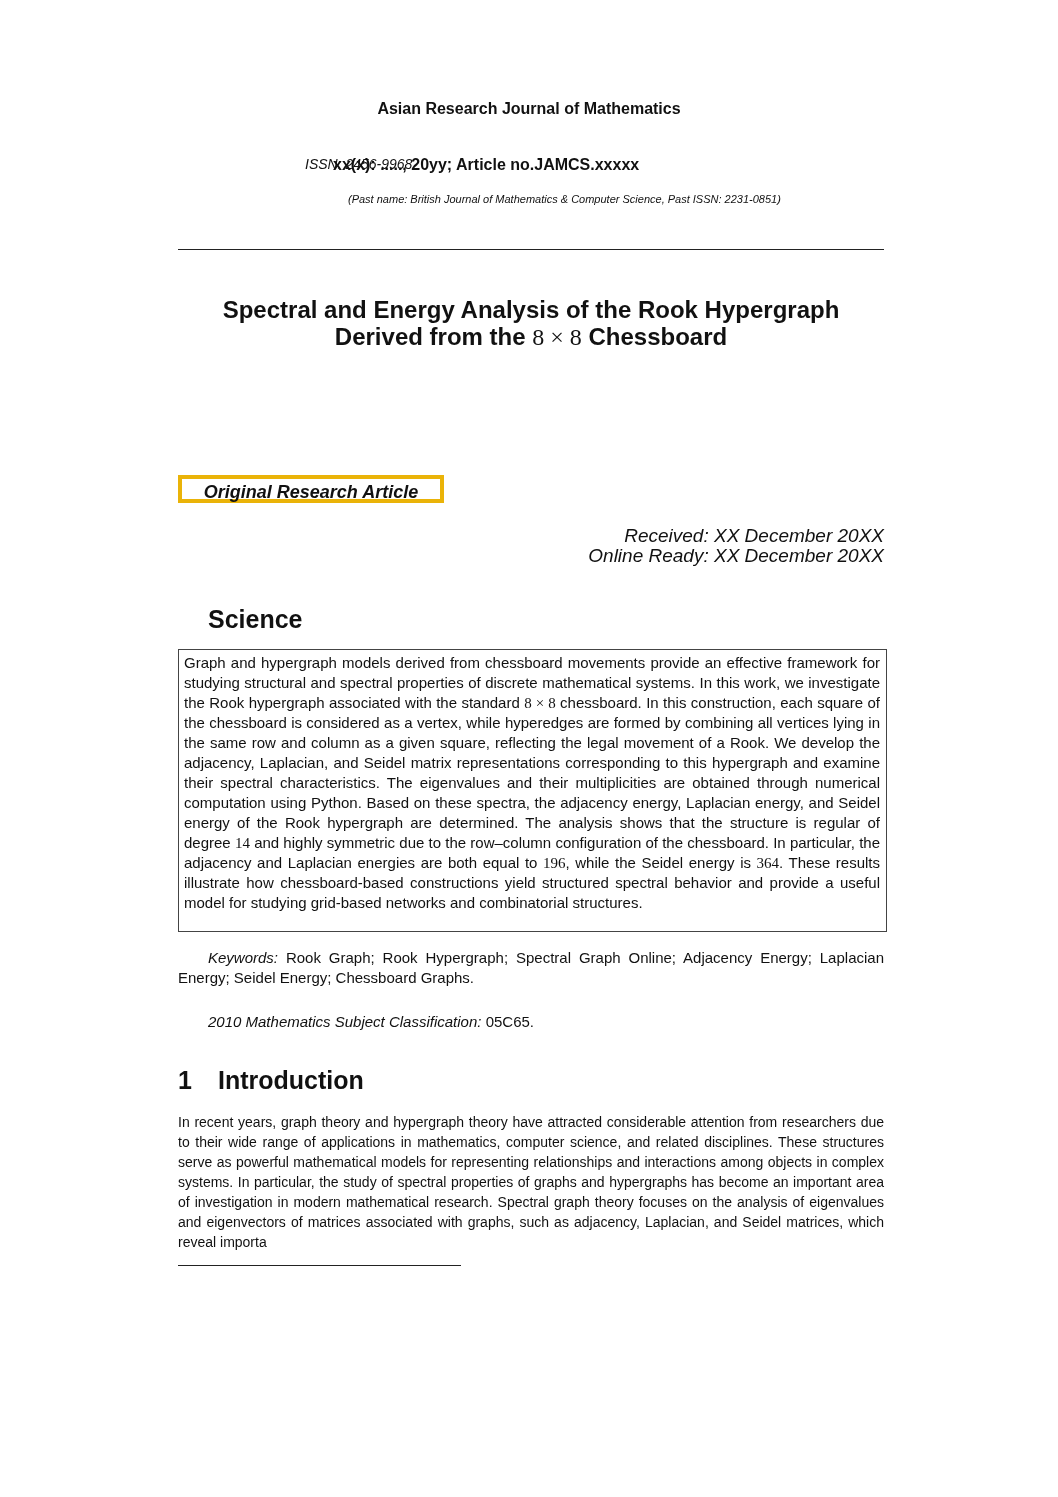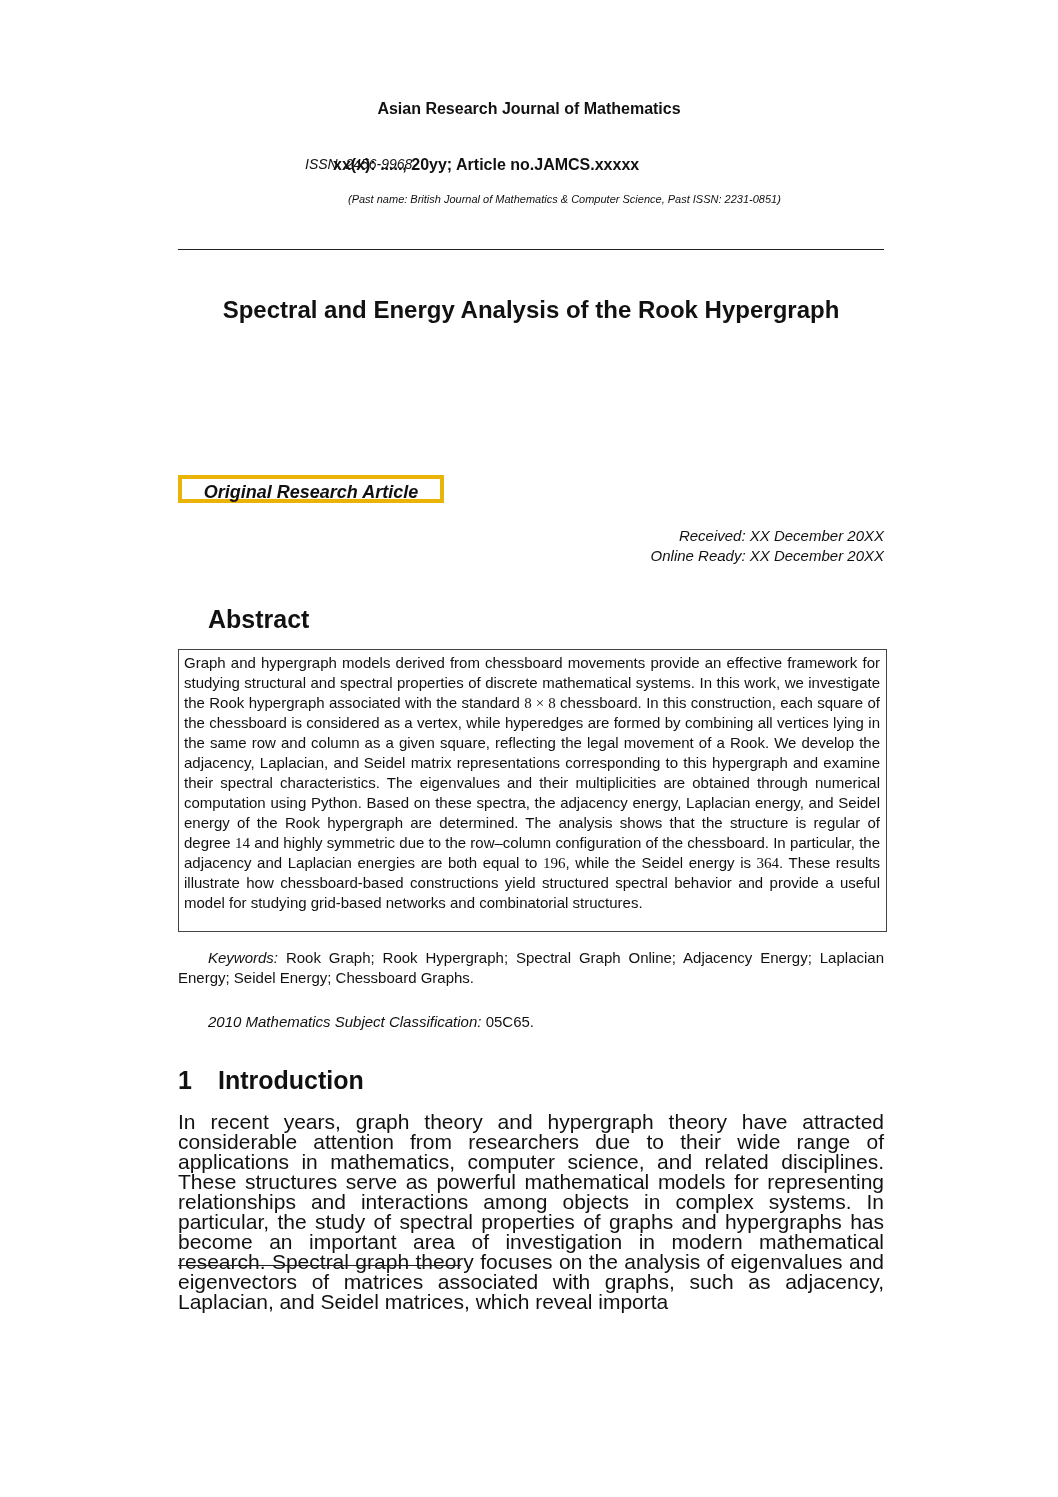--- a/index.html
+++ b/index.html
@@ -6,53 +6,54 @@
   body { width:1058px; height:1497px; position:relative; font-family:"Liberation Sans", sans-serif; color:#111; overflow:hidden; }
   .abs { position:absolute; }
   .journal { left:0; width:1058px; top:100px; text-align:center; font-weight:bold; font-size:16px; box-sizing:border-box; }
   .issue { left:333px; top:141px; font-weight:bold; font-size:16px;margin-top:15px; }
   .issn { left:305px; top:156px; font-style:italic; font-size:14px; }
   .pastname { left:348px; top:193px; font-style:italic; font-size:11px; }
   .hrule { left:178px; top:249px; width:706px; height:0; border-top:1px solid #222; }
   .title { left:178px; width:706px; top:296px; text-align:center; font-weight:bold; font-size:24px; line-height:27px; }
   .title .math { font-family:"Liberation Serif", serif; font-weight:normal; }
   .article-type { left:178px; top:475px; width:266px; height:28px; border:4px solid #eab308; box-sizing:border-box; font-weight:bold; font-style:italic; font-size:18px; text-align:center; line-height:26px; }
-  .dates { left:178px; width:706px; top:526px; text-align:right; font-style:italic; font-size:15px; line-height:20px; }
+  .dates { left:178px; width:706px; top:526px; text-align:right; font-style:italic; font-size:19px; line-height:20px; }
   .abstract-heading { left:208px; top:605px; font-weight:bold; font-size:25px; }
   .abstract-box { left:178px; top:649px; width:709px; height:283px; border:1px solid #444; box-sizing:border-box; padding:3px 6px 0 5px; font-size:15px; line-height:20px; text-align:justify; }
   .abstract-box .math { font-family:"Liberation Serif", serif; }
   .keywords { left:178px; width:706px; top:948px; font-size:15px; line-height:20px; text-indent:30px; text-align:justify; }
   .keywords i, .msc i { font-style:italic; }
   .msc { left:208px; top:1013px; font-size:15px; }
   .section-heading { left:178px; top:1066px; font-weight:bold; font-size:25px; }
   .section-heading .num { display:inline-block; width:40px; }
-  .intro { left:178px; width:706px; top:1112px; font-size:21px; line-height:20px; text-align:justify; }
+  .intro { left:178px; width:706px; top:1112px; font-size:14px; line-height:20px; text-align:justify; }
   .footrule { left:178px; top:1265px; width:283px; height:0; border-top:1px solid #222; }
 </style>
 </head>
 <body>
 
 <div class="abs journal">Asian Research Journal of Mathematics</div>
 <div class="abs issue">xx(x): ....., 20yy; Article no.JAMCS.xxxxx</div>
 <div class="abs issn">ISSN: 2456-9968</div>
 <div class="abs pastname">(Past name: British Journal of Mathematics &amp; Computer Science, Past ISSN: 2231-0851)</div>
 <div class="abs hrule"></div>
 
 <div class="abs title">
   <div>Spectral and Energy Analysis of the Rook Hypergraph</div>
+  <div><span>Derived from the </span><span class="math">8 × 8</span><span> Chessboard</span></div>
 </div>
 
 <div class="abs article-type">Original Research Article</div>
 
 <div class="abs dates">
   <div>Received: XX December 20XX</div>
   <div>Online Ready: XX December 20XX</div>
 </div>
 
-<div class="abs abstract-heading">Abstract</div>
+<div class="abs abstract-heading">Science</div>
 <div class="abs abstract-box"><span>Graph and hypergraph models derived from chessboard movements provide an effective framework for studying structural and spectral properties of discrete mathematical systems.  In this work, we investigate the Rook hypergraph associated with the standard </span><span class="math">8 × 8</span><span> chessboard.  In this construction, each square of the chessboard is considered as a vertex, while hyperedges are formed by combining all vertices lying in the same row and column as a given square, reflecting the legal movement of a Rook. We develop the adjacency, Laplacian, and Seidel matrix representations corresponding to this hypergraph and examine their spectral characteristics. The eigenvalues and their multiplicities are obtained through numerical computation using Python.  Based on these spectra, the adjacency energy, Laplacian energy, and Seidel energy of the Rook hypergraph are determined.  The analysis shows that the structure is regular of degree </span><span class="math">14</span><span> and highly symmetric due to the row–column configuration of the chessboard. In particular, the adjacency and Laplacian energies are both equal to </span><span class="math">196</span><span>, while the Seidel energy is </span><span class="math">364</span><span>.  These results illustrate how chessboard-based constructions yield structured spectral behavior and provide a useful model for studying grid-based networks and combinatorial structures.</span></div>
 
 <div class="abs keywords"><i>Keywords:</i><span> Rook Graph; Rook Hypergraph; Spectral Graph Online; Adjacency Energy; Laplacian Energy; Seidel Energy; Chessboard Graphs.</span></div>
 
 <div class="abs msc"><i>2010 Mathematics Subject Classification:</i><span> 05C65.</span></div>
 
 <div class="abs section-heading"><span class="num">1</span><span>Introduction</span></div>
 
 <div class="abs intro">In recent years, graph theory and hypergraph theory have attracted considerable attention from researchers due to their wide range of applications in mathematics, computer science, and related disciplines.  These structures serve as powerful mathematical models for representing relationships and interactions among objects in complex systems.  In particular, the study of spectral properties of graphs and hypergraphs has become an important area of investigation in modern mathematical research. Spectral graph theory focuses on the analysis of eigenvalues and eigenvectors of matrices associated with graphs, such as adjacency, Laplacian, and Seidel matrices, which reveal importa</div>
 

